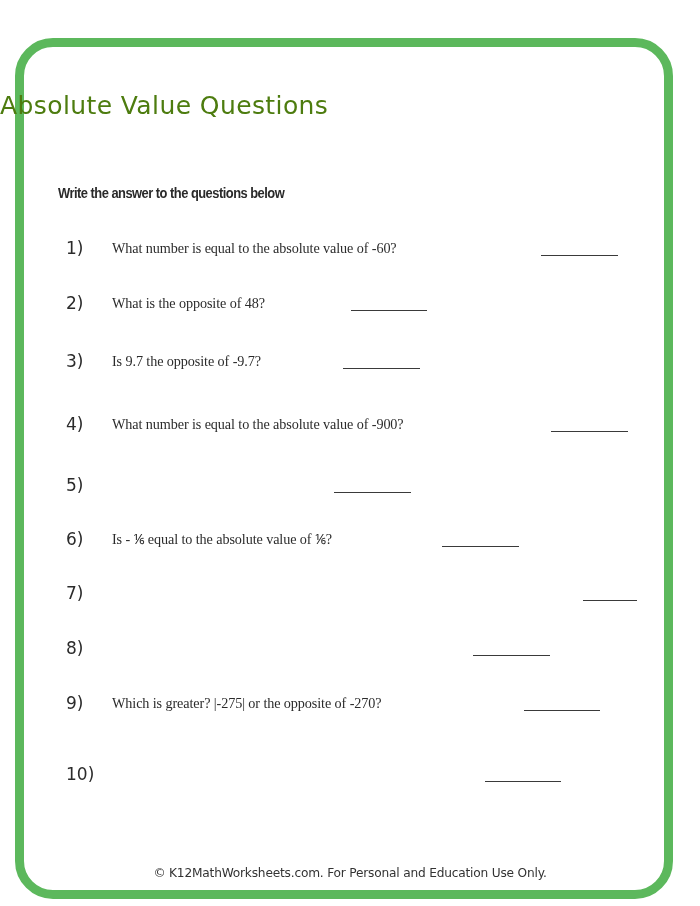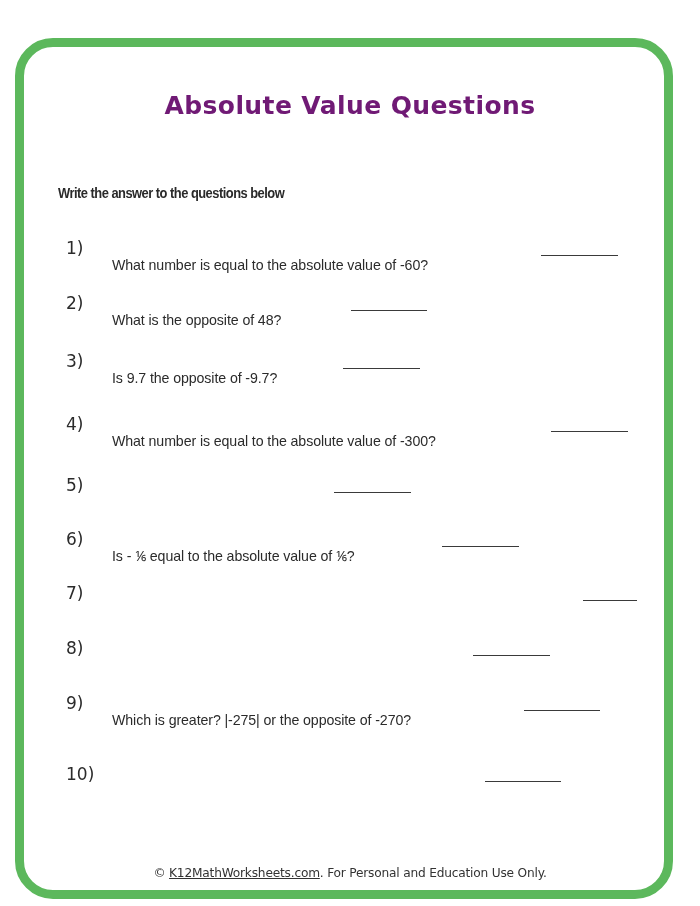--- a/index.html
+++ b/index.html
@@ -23,26 +23,25 @@
       height: 843px;
       border: 9px solid #5cb85c;
       border-radius: 38px;
       box-sizing: content-box;
     }
     .title {
       position: absolute;
       left: 0;
       width: 700px;
       top: 88px;
-      text-align: center;
       font-family: "DejaVu Sans", sans-serif;
-      font-weight: bold;
+      font-weight: normal;
       font-size: 25px;
       letter-spacing: 0.4px;
-      color: #701a75;
+      color: #4d7c0f;
       margin: 0;
       line-height: 36px;
     }
     .instructions {
       position: absolute;
       left: 58px;
       top: 183px;
       font-family: "Liberation Sans", sans-serif;
       font-weight: bold;
       font-size: 15px;
@@ -66,27 +65,26 @@
       font-family: "DejaVu Sans", sans-serif;
       font-size: 17px;
       line-height: 26px;
       color: #2b2b2b;
       white-space: nowrap;
     }
     .q .text {
       position: absolute;
       left: 112px;
       top: 1px;
-      font-family: Liberation Sans, sans-serif;
+      font-family: Liberation Serif, serif;
       font-size: 14.2px;
       line-height: 24px;
       color: #2b2b2b;
       white-space: nowrap;
       letter-spacing: -0.1px;
-      margin-top: 17px;
     }
     .q .blank {
       position: absolute;
       top: 20px;
       height: 0;
       border-top: 1px solid #3a3a3a;
     }
     .footer {
       position: absolute;
       left: 0;
@@ -95,21 +93,20 @@
       text-align: center;
       font-family: "DejaVu Sans", sans-serif;
       font-size: 12.2px;
       color: #333333;
       line-height: 18px;
       white-space: nowrap;
       letter-spacing: -0.2px;
     }
     .footer a {
       color: #333333;
-      text-decoration: underline;
     }
   </style>
 </head>
 <body>
 
 <div class="frame"></div>
 
 <h1 class="title">Absolute Value Questions</h1>
 
 <div class="instructions">Write the answer to the questions below</div>
@@ -127,21 +124,21 @@
 </div>
 
 <div class="q" style="top:348px;">
   <span class="num">3)</span>
   <span class="text">Is 9.7 the opposite of -9.7?</span>
   <span class="blank" style="left:343px;width:77px;"></span>
 </div>
 
 <div class="q" style="top:411px;">
   <span class="num">4)</span>
-  <span class="text">What number is equal to the absolute value of -300?</span>
+  <span class="text">What number is equal to the absolute value of -900?</span>
   <span class="blank" style="left:551px;width:77px;"></span>
 </div>
 
 <div class="q" style="top:472px;">
   <span class="num">5)</span>
   <span class="blank" style="left:334px;width:77px;"></span>
 </div>
 
 <div class="q" style="top:526px;">
   <span class="num">6)</span>

